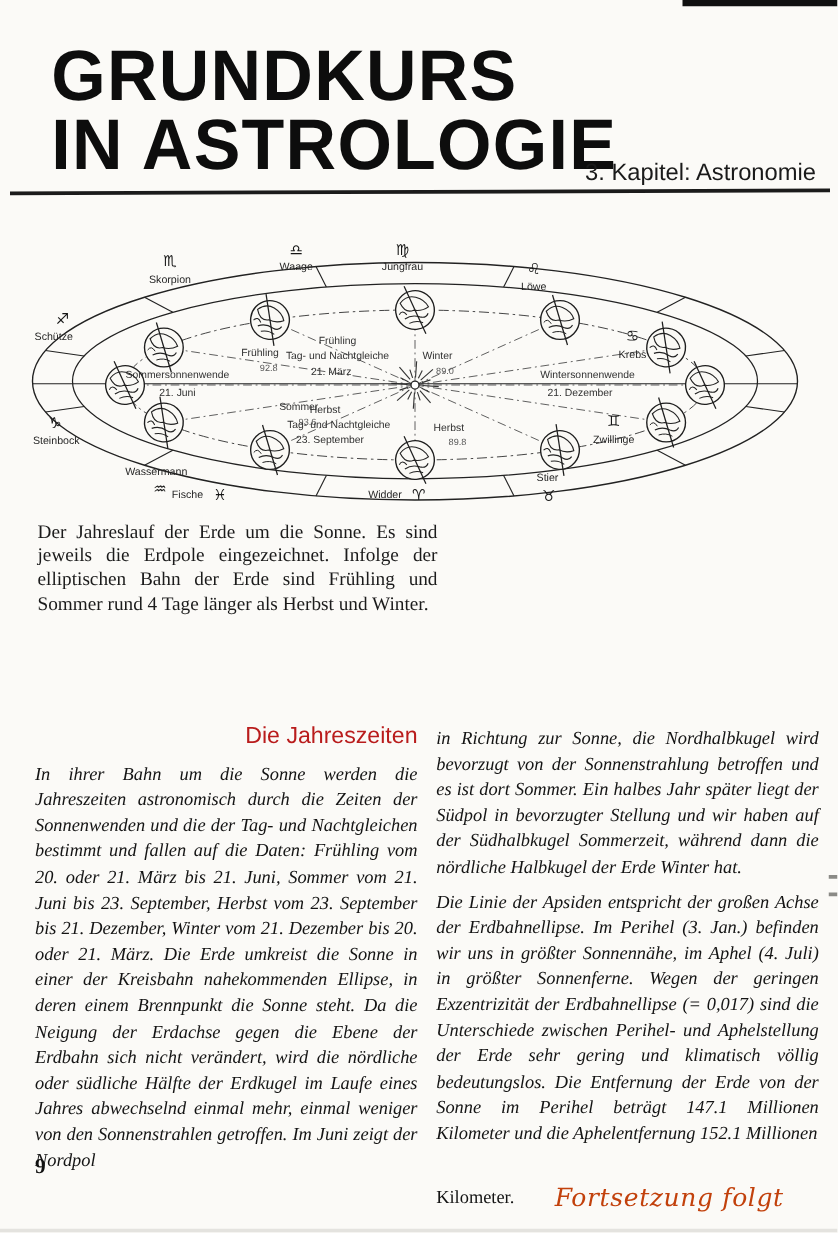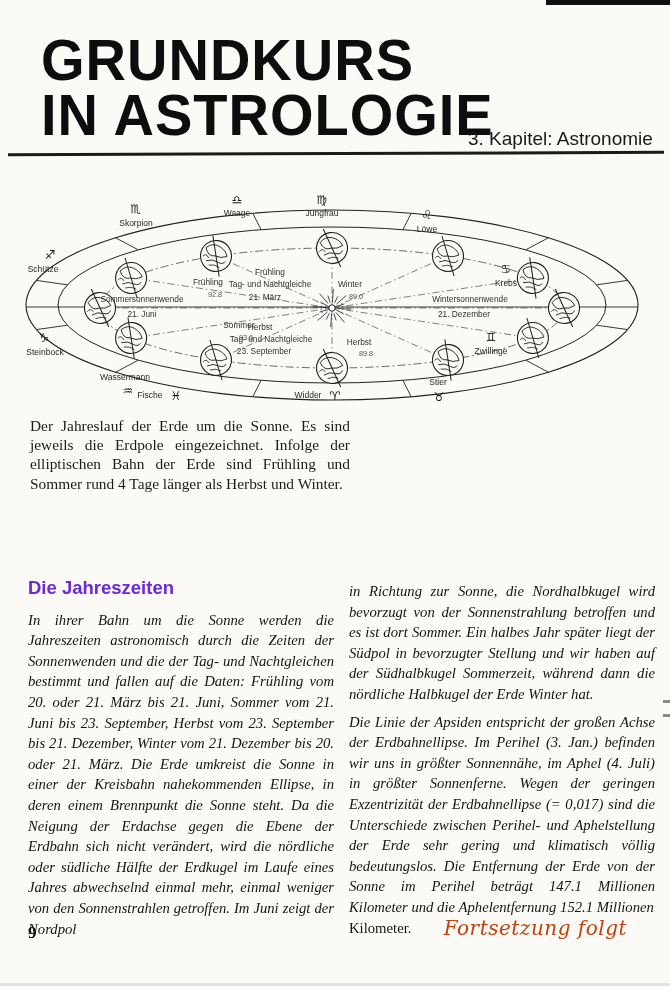--- a/index.html
+++ b/index.html
@@ -33,25 +33,25 @@
 
   .caption{
     position:absolute;left:30px;top:416px;width:320px;
     font-size:15.4px;line-height:19.2px;text-align:justify;color:#1b1b1b;font-family:Liberation Serif, serif;
   }
 
   .col{position:absolute;top:578px;width:306px;font-size:14.7px;line-height:20.6px;text-align:justify;color:#141414;}
   .col-left{left:28px;}
   .col-right{left:349px;top:581px;}
   .article-heading{
-    font-family:"Liberation Sans",sans-serif;font-weight:700;font-size:18.5px;
-    margin:0 0 11px 0;color:#6d28d9;text-align:left;
+    font-family:"Liberation Sans",sans-serif;font-weight:400;font-size:18.5px;
+    margin:0 0 11px 0;color:#b91c1c;text-align:right;
   }
   .col p{margin:0 0 7px 0;font-style:italic;}
-  .lastline{display:flex;justify-content:space-between;align-items:flex-end;}
+  .lastline{display:flex;justify-content:space-between;align-items:flex-end;margin-top:30px;}
   .continuation{
     font-family:"DejaVu Serif",serif;font-style:italic;font-weight:400;
     font-size:20px;color:#c2410c;padding-right:28px;letter-spacing:0.5px;
   }
   .pagenum{position:absolute;left:28px;top:923px;font-weight:700;font-size:17px;color:#111;}
 </style>
 </head>
 <body>
 
 <div class="topbar"></div>

